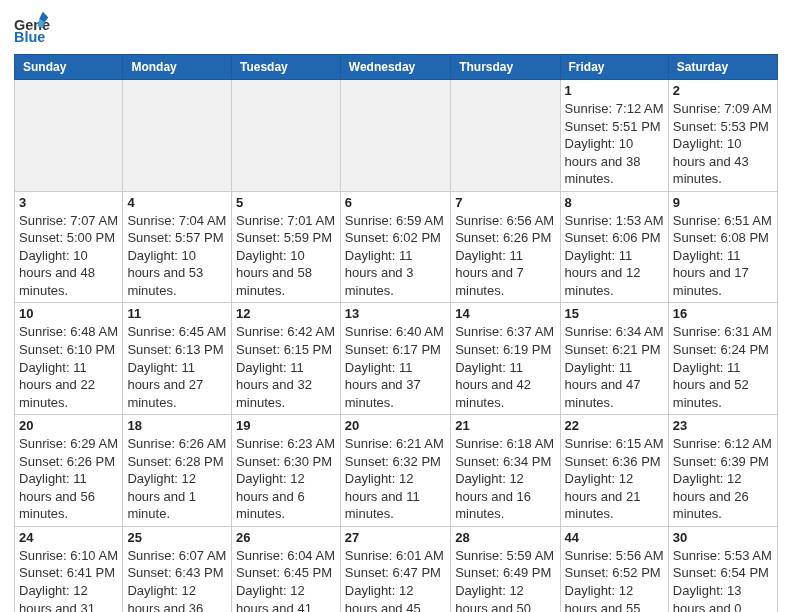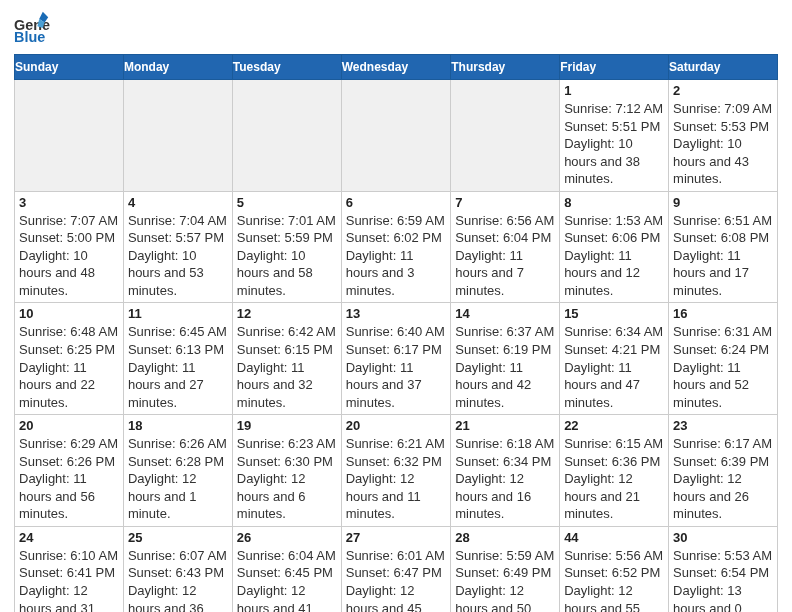--- a/index.html
+++ b/index.html
@@ -42,21 +42,21 @@
       color: #555;
     }
     .calendar {
       width: 100%;
       border-collapse: collapse;
       font-size: 11px;
     }
     .calendar thead th {
       background: #2166b0;
       color: #fff;
-      padding: 5px 0;
+      padding: 5px 8px;
       text-align: left;
       font-size: 12px;
       font-weight: bold;
       border: 1px solid #1a5a9a;
     }
     .calendar tbody td {
       border: 1px solid #ccc;
       vertical-align: top;
       padding: 3px 4px;
       width: 113px;
@@ -158,41 +158,41 @@
           </td>
           <td>
             <span class="day-num">6</span>
             <div class="day-info">Sunrise: 6:59 AM
 Sunset: 6:02 PM
 Daylight: 11 hours and 3 minutes.</div>
           </td>
           <td>
             <span class="day-num">7</span>
             <div class="day-info">Sunrise: 6:56 AM
-Sunset: 6:04 PM
+Sunset: 6:26 PM
 Daylight: 11 hours and 7 minutes.</div>
           </td>
           <td>
             <span class="day-num">8</span>
             <div class="day-info">Sunrise: 1:53 AM
 Sunset: 6:06 PM
 Daylight: 11 hours and 12 minutes.</div>
           </td>
           <td>
             <span class="day-num">9</span>
             <div class="day-info">Sunrise: 6:51 AM
 Sunset: 6:08 PM
 Daylight: 11 hours and 17 minutes.</div>
           </td>
         </tr>
         <tr>
           <td>
             <span class="day-num">10</span>
             <div class="day-info">Sunrise: 6:48 AM
-Sunset: 6:25 PM
+Sunset: 6:10 PM
 Daylight: 11 hours and 22 minutes.</div>
           </td>
           <td>
             <span class="day-num">11</span>
             <div class="day-info">Sunrise: 6:45 AM
 Sunset: 6:13 PM
 Daylight: 11 hours and 27 minutes.</div>
           </td>
           <td>
             <span class="day-num">12</span>
@@ -208,21 +208,21 @@
           </td>
           <td>
             <span class="day-num">14</span>
             <div class="day-info">Sunrise: 6:37 AM
 Sunset: 6:19 PM
 Daylight: 11 hours and 42 minutes.</div>
           </td>
           <td>
             <span class="day-num">15</span>
             <div class="day-info">Sunrise: 6:34 AM
-Sunset: 4:21 PM
+Sunset: 6:21 PM
 Daylight: 11 hours and 47 minutes.</div>
           </td>
           <td>
             <span class="day-num">16</span>
             <div class="day-info">Sunrise: 6:31 AM
 Sunset: 6:24 PM
 Daylight: 11 hours and 52 minutes.</div>
           </td>
         </tr>
         <tr>
@@ -257,21 +257,21 @@
 Daylight: 12 hours and 16 minutes.</div>
           </td>
           <td>
             <span class="day-num">22</span>
             <div class="day-info">Sunrise: 6:15 AM
 Sunset: 6:36 PM
 Daylight: 12 hours and 21 minutes.</div>
           </td>
           <td>
             <span class="day-num">23</span>
-            <div class="day-info">Sunrise: 6:17 AM
+            <div class="day-info">Sunrise: 6:12 AM
 Sunset: 6:39 PM
 Daylight: 12 hours and 26 minutes.</div>
           </td>
         </tr>
         <tr>
           <td>
             <span class="day-num">24</span>
             <div class="day-info">Sunrise: 6:10 AM
 Sunset: 6:41 PM
 Daylight: 12 hours and 31 minutes.</div>

